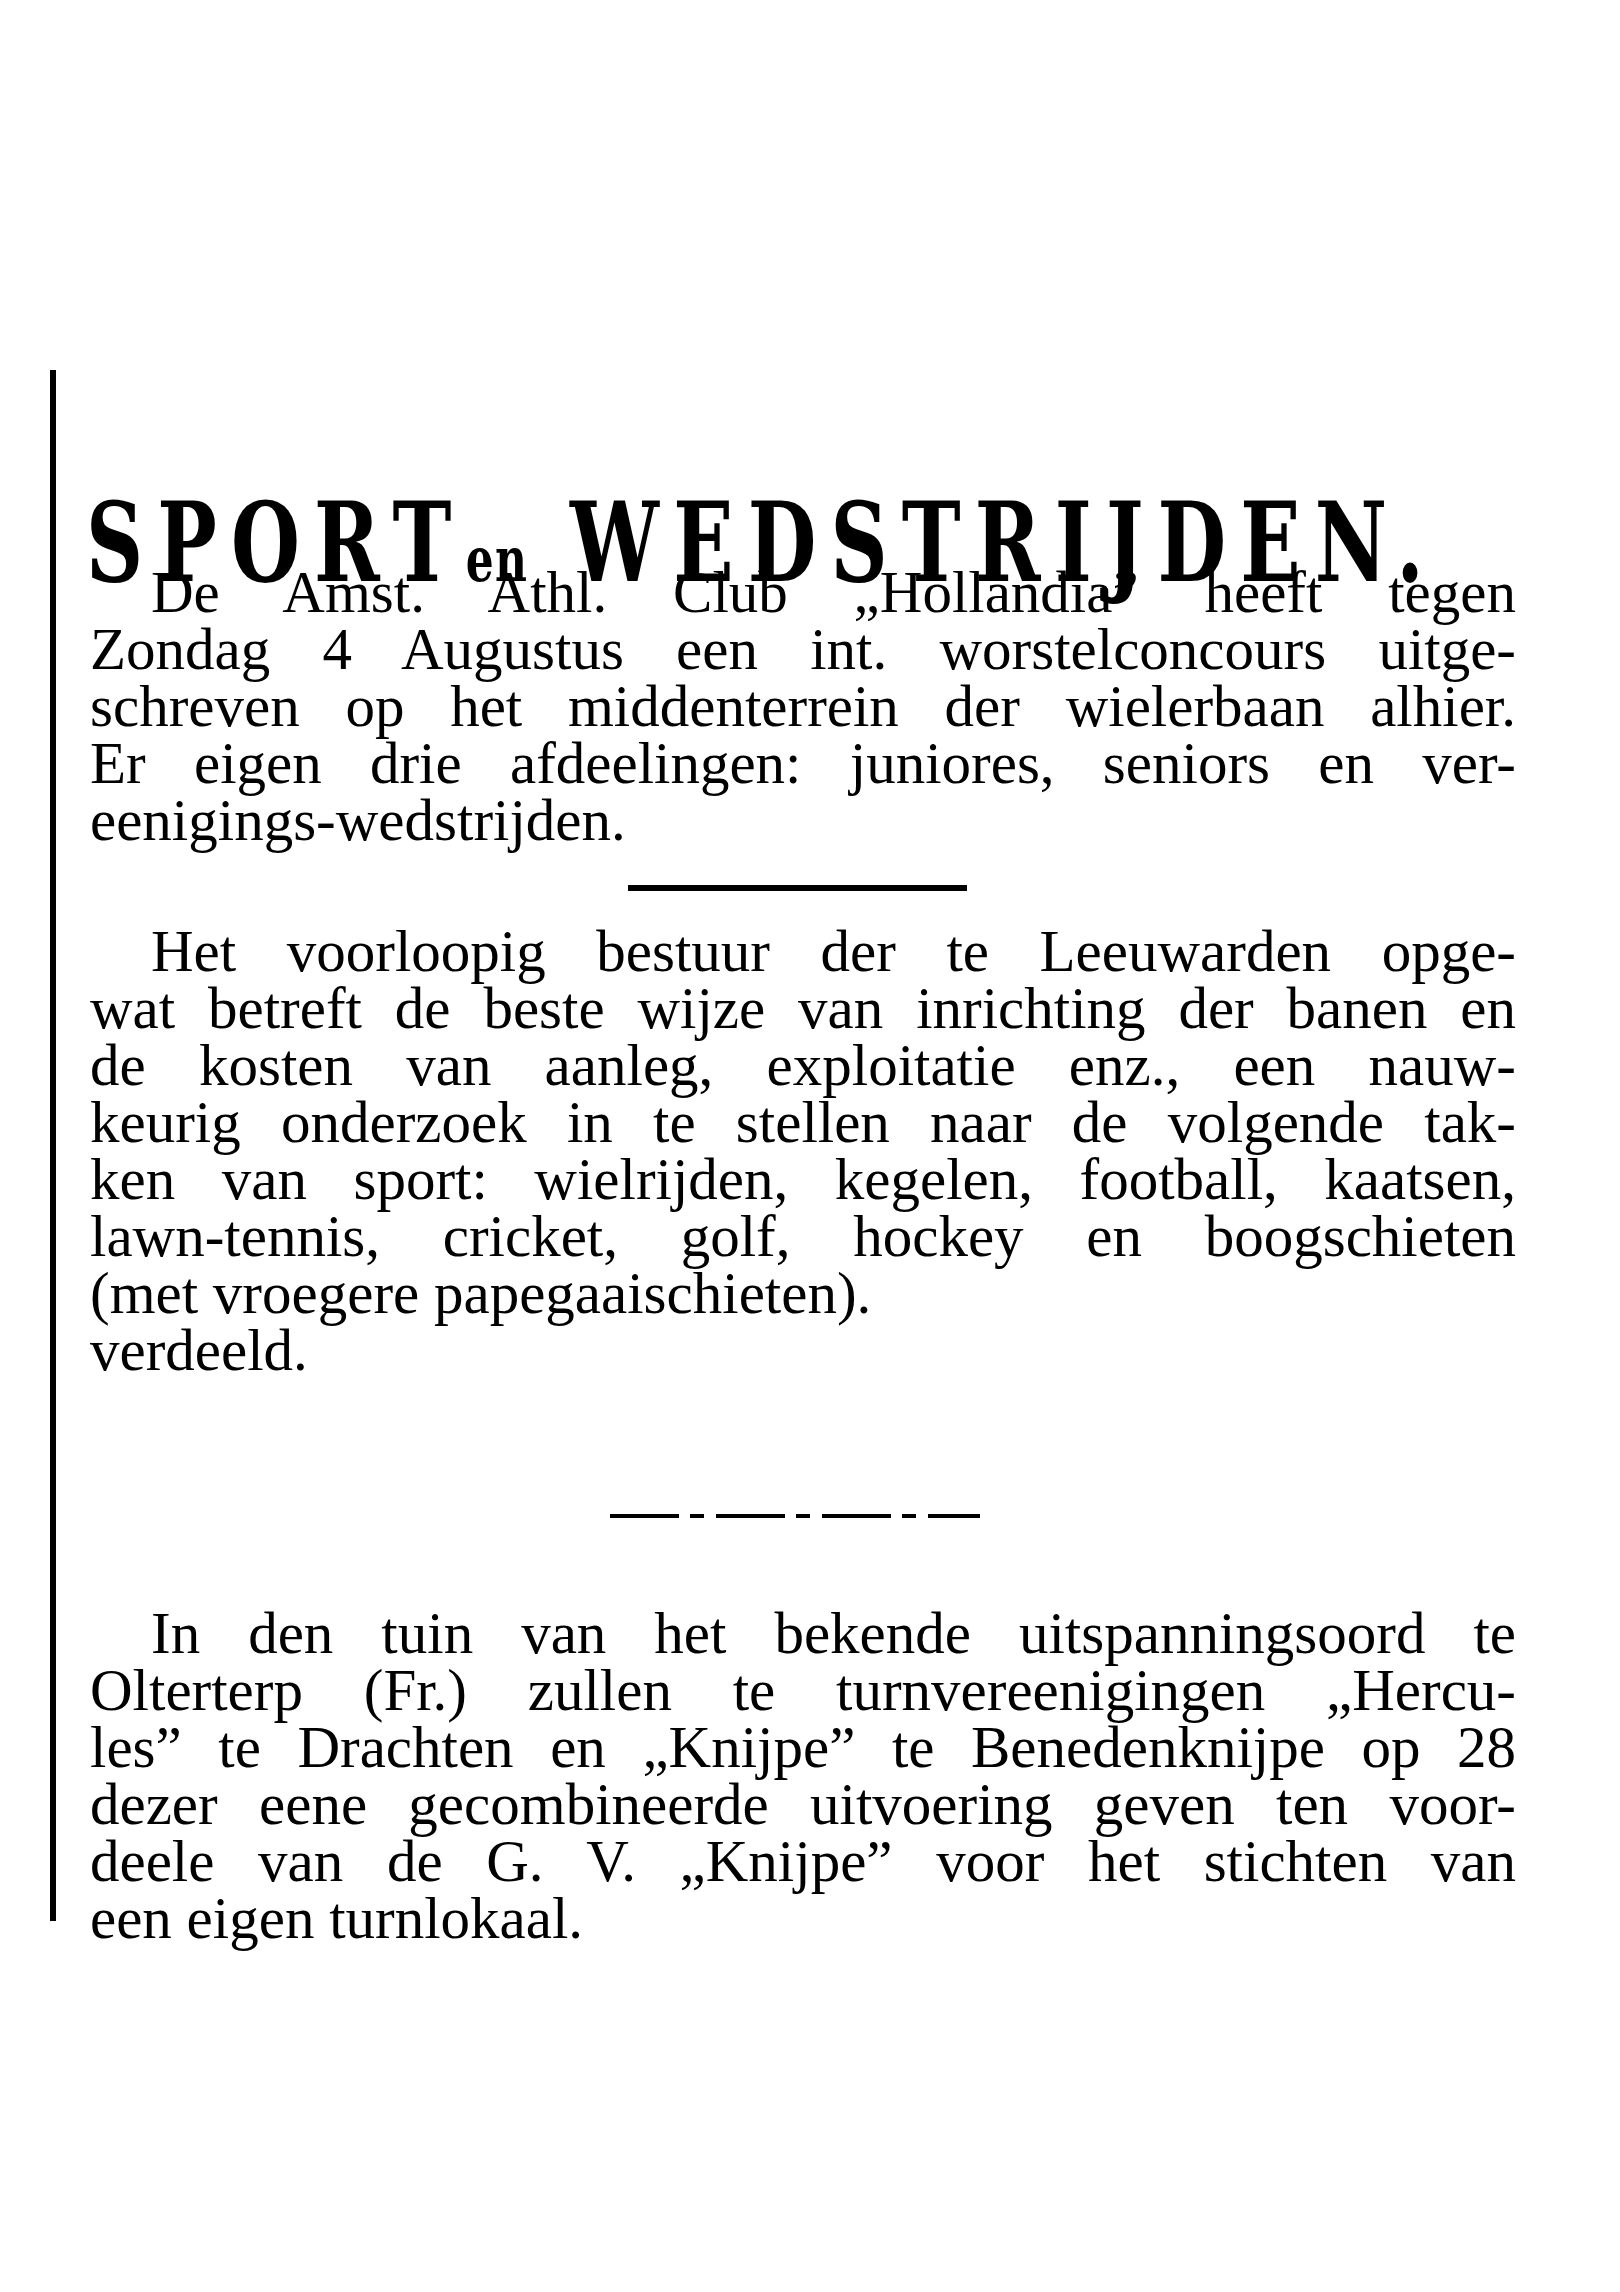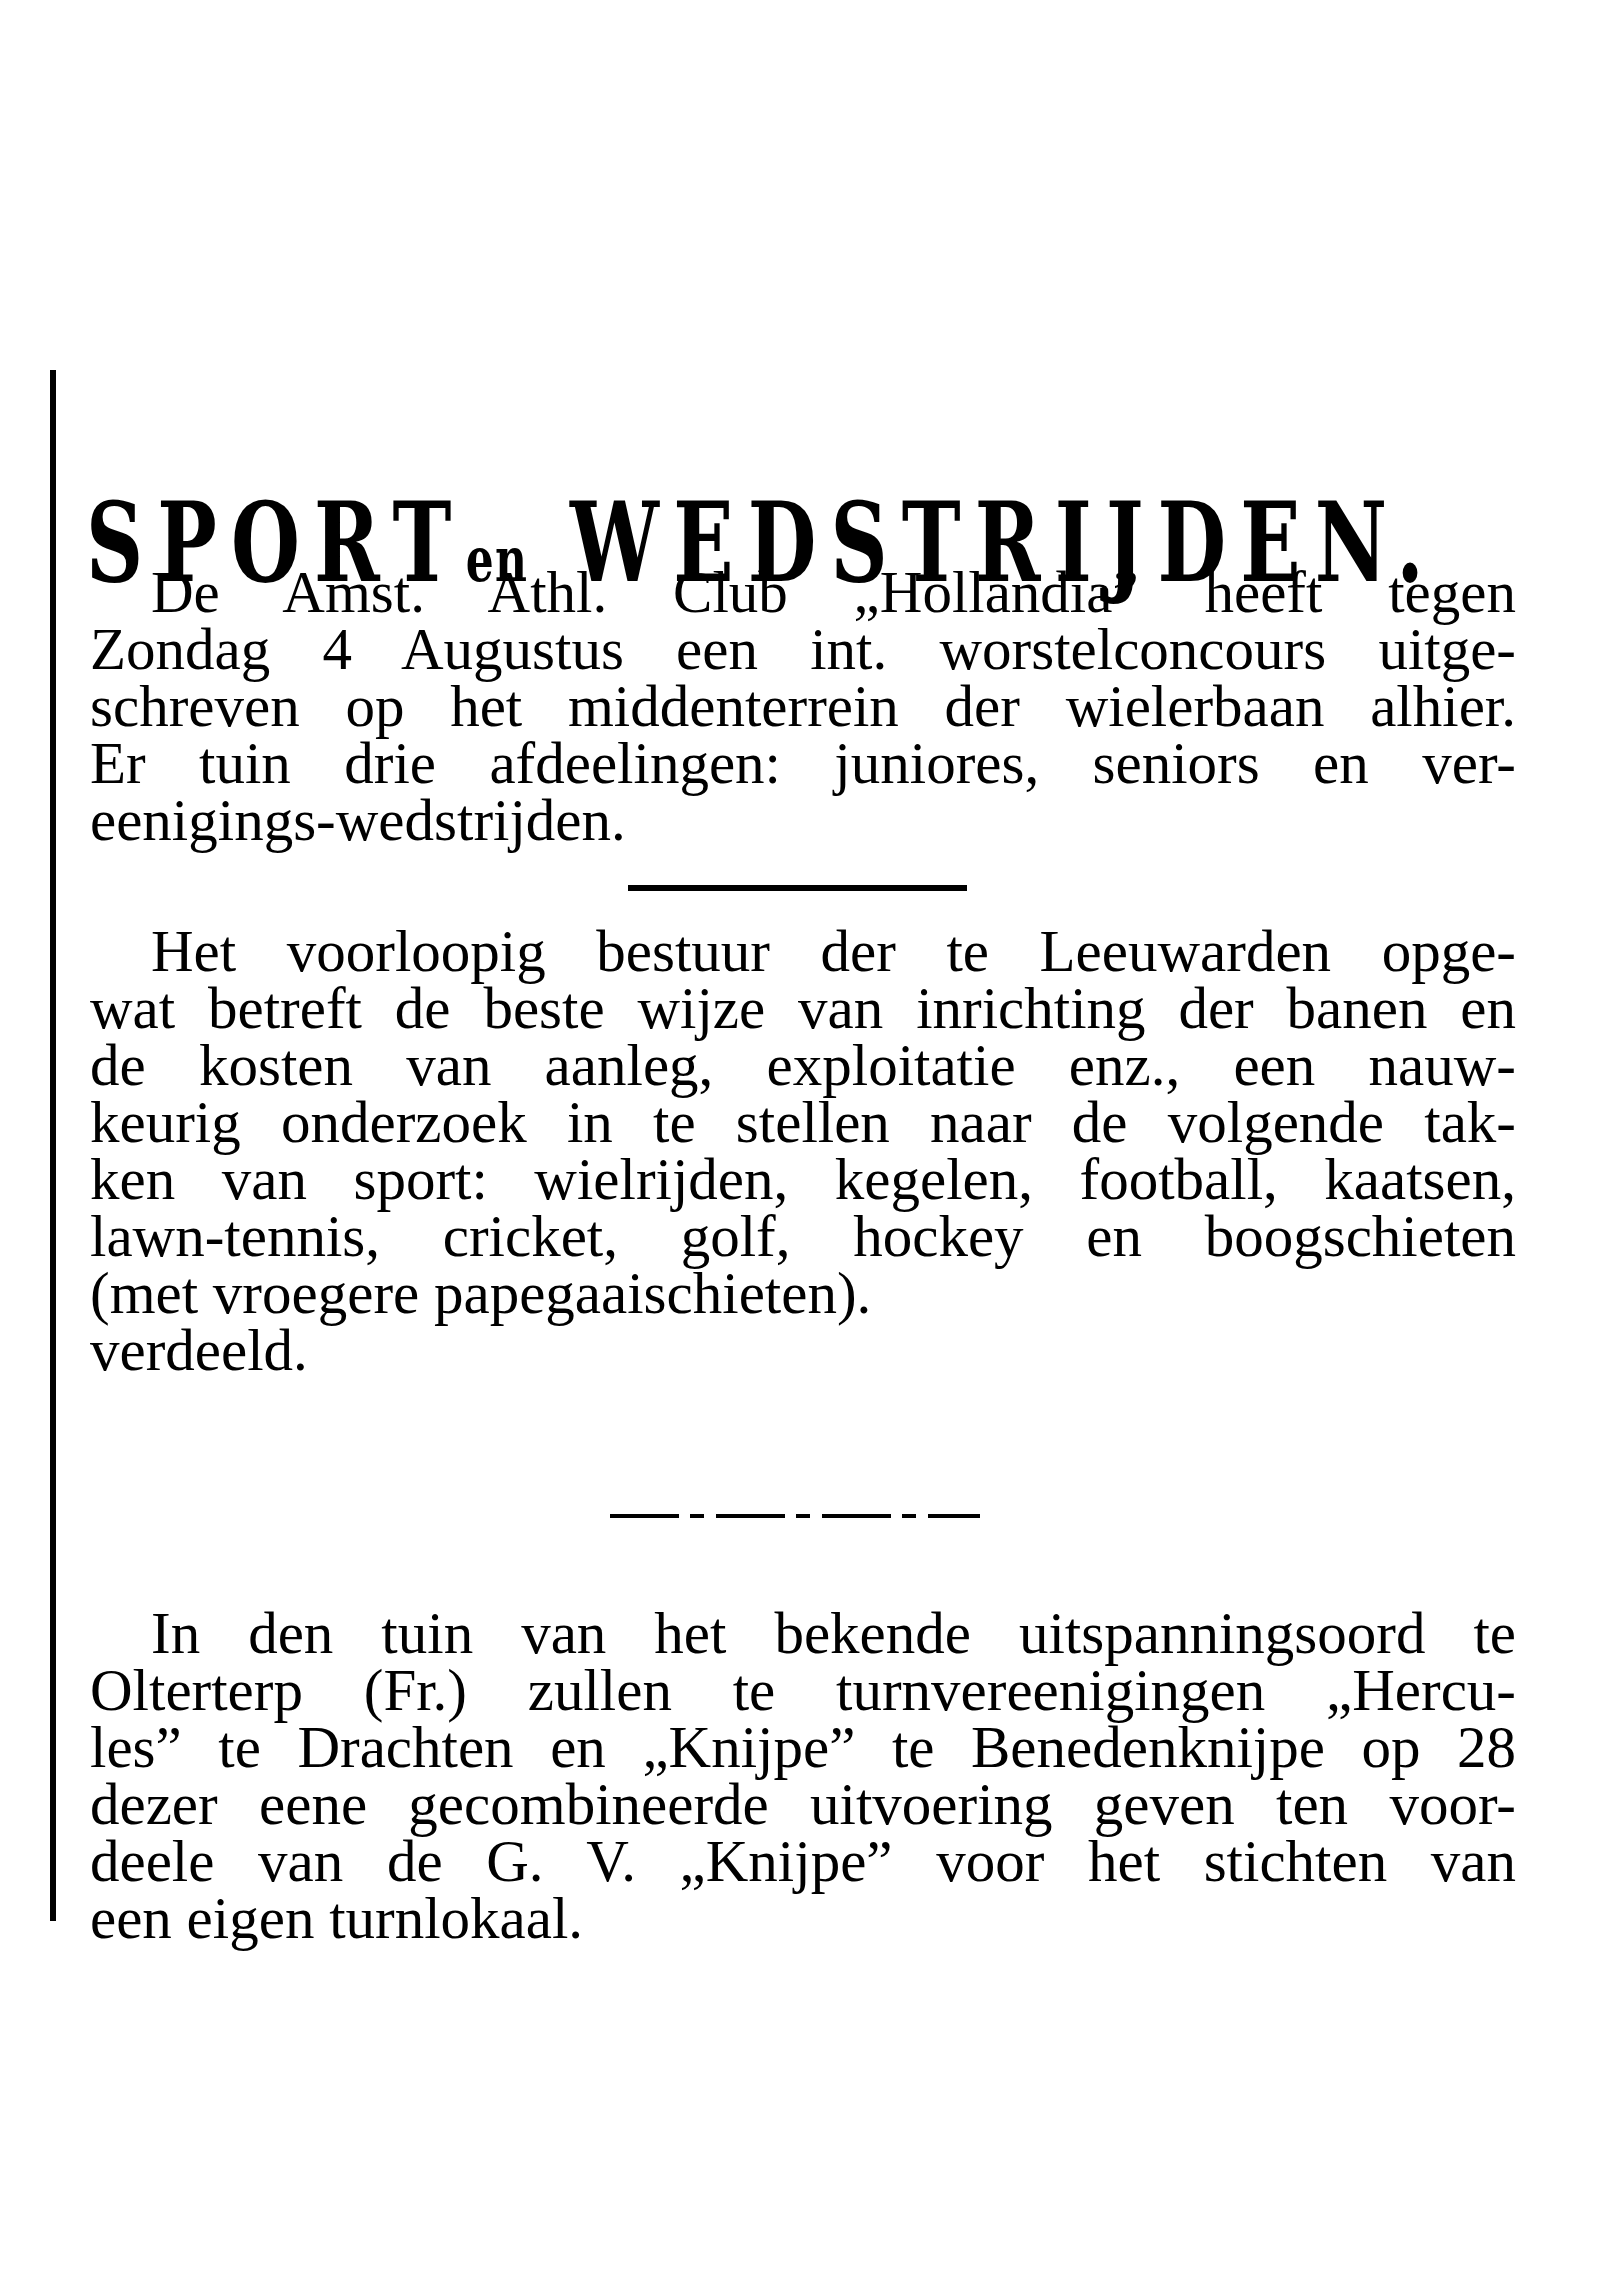--- a/index.html
+++ b/index.html
@@ -39,21 +39,21 @@
 <div class="rule-left"></div>
 
 <h1 class="headline">
   <span>SPORT</span><span class="small">en</span>&nbsp;<span>WEDSTRIJDEN.</span>
 </h1>
 
 <div class="article a1">
   <span class="line indent">De Amst. Athl. Club „Hollandia” heeft tegen</span>
   <span class="line">Zondag 4 Augustus een int. worstelconcours uitge-</span>
   <span class="line">schreven op het middenterrein der wielerbaan alhier.</span>
-  <span class="line">Er tuin drie afdeelingen: juniores, seniors en ver-</span>
+  <span class="line">Er eigen drie afdeelingen: juniores, seniors en ver-</span>
   <span class="line last">eenigings-wedstrijden.</span>
 </div>
 
 <div class="sep sep1"></div>
 
 <div class="article a2">
   <span class="line indent">Het voorloopig bestuur der te Leeuwarden opge-</span>
   <span class="line">wat betreft de beste wijze van inrichting der banen en</span>
   <span class="line">de kosten van aanleg, exploitatie enz., een nauw-</span>
   <span class="line">keurig onderzoek in te stellen naar de volgende tak-</span>

